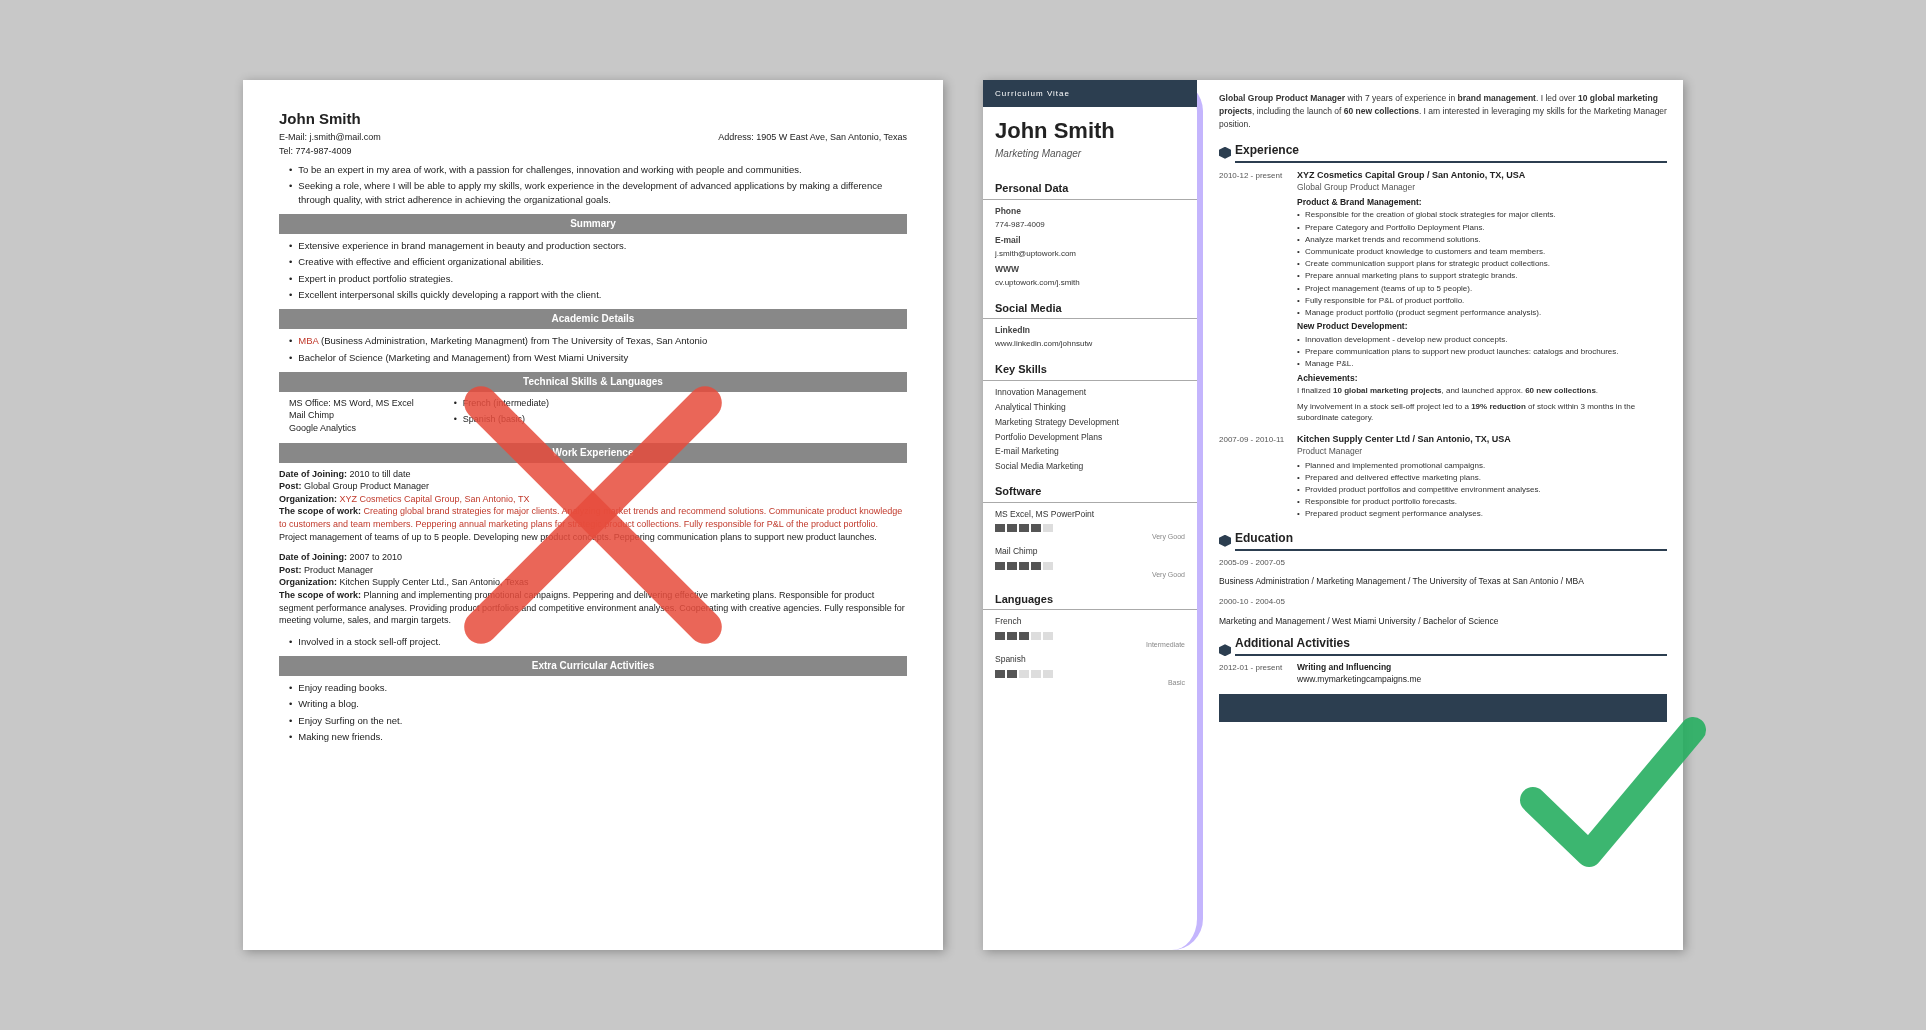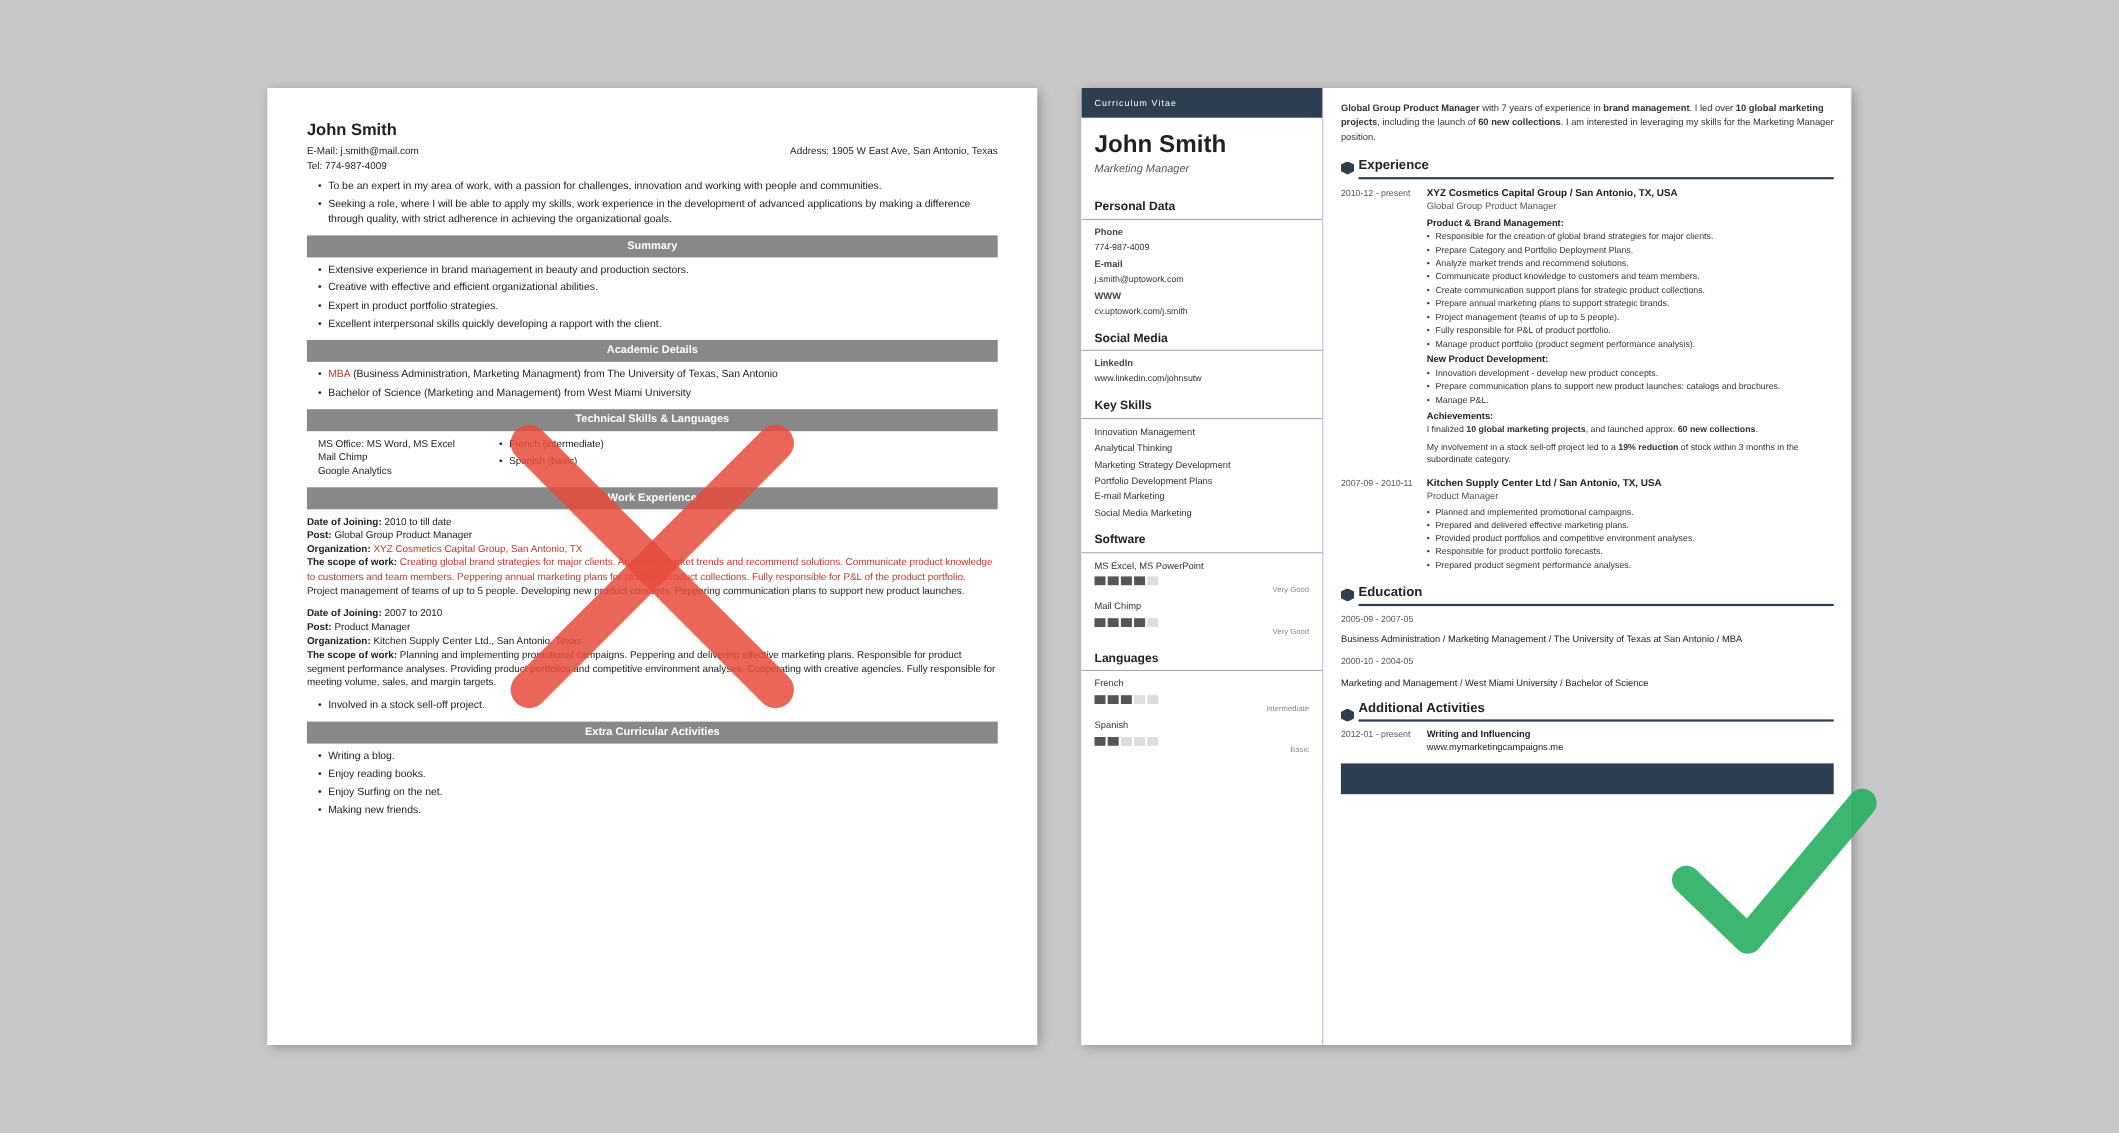--- a/index.html
+++ b/index.html
@@ -105,21 +105,22 @@
       overflow: hidden;
       box-shadow: 2px 2px 10px rgba(0,0,0,0.3);
     }
 
     
     .r-sidebar {
       width: 220px;
       background: #fff;
       padding: 0 0 12px 0;
       flex-shrink: 0;
-      border-right: 1px solid #c4b5fd;
+      border-right: 6px solid #c4b5fd;
+      border-radius: 31px;
     }
 
     .r-sidebar-header {
       background: #2c3e50;
       color: #fff;
       padding: 8px 12px;
       font-size: 8px;
       letter-spacing: 1px;
     }
 
@@ -371,24 +372,24 @@
       <div style="font-size:9px;"><span class="field-label">Organization: </span>Kitchen Supply Center Ltd., San Antonio, Texas</div>
       <div style="font-size:9px;"><span class="field-label">The scope of work: </span>Planning and implementing promotional campaigns. Peppering and delivering effective marketing plans. Responsible for product segment performance analyses. Providing product portfolios and competitive environment analyses. Cooperating with creative agencies. Fully responsible for meeting volume, sales, and margin targets.</div>
     </div>
 
     <div class="bullet-item">
       <span>Involved in a stock sell-off project.</span>
     </div>
 
     <div class="section-header">Extra Curricular Activities</div>
     <div class="bullet-item">
+        <span>Enjoy reading books.</span>
+      </div>
+    <div class="bullet-item">
         <span>Writing a blog.</span>
-      </div>
-    <div class="bullet-item">
-        <span>Enjoy reading books.</span>
       </div>
     <div class="bullet-item">
         <span>Enjoy Surfing on the net.</span>
       </div>
     <div class="bullet-item">
         <span>Making new friends.</span>
       </div>
   </div>
 
   <svg class="red-x" viewBox="0 0 100 100" xmlns="http://www.w3.org/2000/svg">
@@ -484,21 +485,21 @@
         <span class="dark-icon"></span>
         <div class="r-main-section-title" style="flex:1; margin-bottom:0;">Experience</div>
       </div>
 
       <div class="exp-entry">
         <div class="exp-dates">2010-12 - present</div>
         <div class="exp-content">
           <div class="exp-company">XYZ Cosmetics Capital Group / San Antonio, TX, USA</div>
           <div class="exp-role">Global Group Product Manager</div>
           <div class="exp-subsection">Product &amp; Brand Management:</div>
-          <div class="exp-bullet">Responsible for the creation of global brand strategies for major clients.</div>
+          <div class="exp-bullet">Responsible for the creation of global stock strategies for major clients.</div>
           <div class="exp-bullet">Prepare Category and Portfolio Deployment Plans.</div>
           <div class="exp-bullet">Analyze market trends and recommend solutions.</div>
           <div class="exp-bullet">Communicate product knowledge to customers and team members.</div>
           <div class="exp-bullet">Create communication support plans for strategic product collections.</div>
           <div class="exp-bullet">Prepare annual marketing plans to support strategic brands.</div>
           <div class="exp-bullet">Project management (teams of up to 5 people).</div>
           <div class="exp-bullet">Fully responsible for P&amp;L of product portfolio.</div>
           <div class="exp-bullet">Manage product portfolio (product segment performance analysis).</div>
           <div class="exp-subsection">New Product Development:</div>
           <div class="exp-bullet">Innovation development - develop new product concepts.</div>

